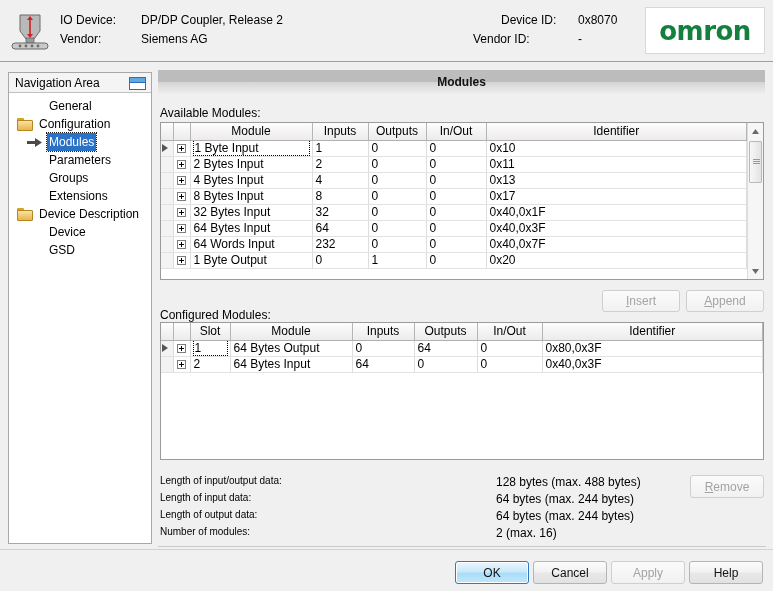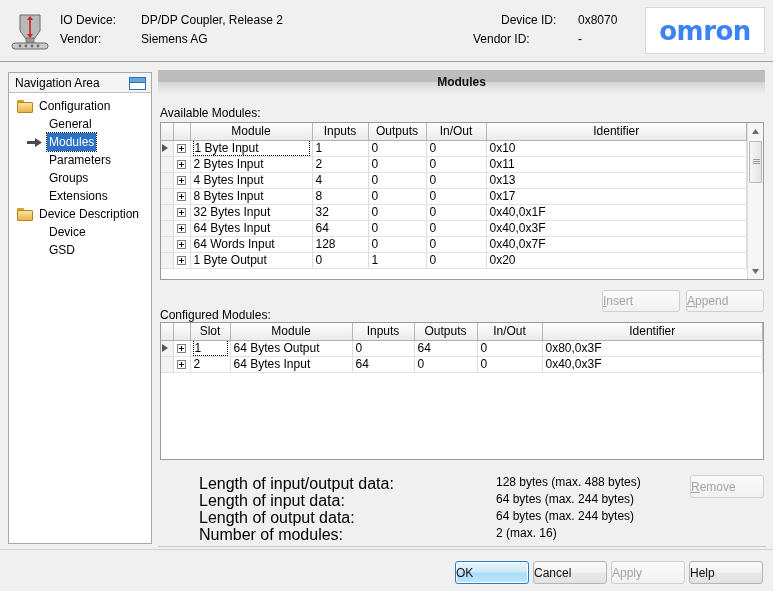--- a/index.html
+++ b/index.html
@@ -32,21 +32,21 @@
     position: absolute; left: 645px; top: 7px; width: 120px; height: 47px;
     background: #ffffff;
     border: 1px solid #d8d8d8;
     display: flex; align-items: center; justify-content: center;
   }
   #omron-logo-text {
     font-family: "DejaVu Sans", sans-serif;
     font-weight: bold;
     font-size: 26px;
     letter-spacing: -0.5px;
-    color: #3b82f6;
+    color: #15803d;
     line-height: 1;
   }
 
   
   #nav-panel {
     position: absolute; left: 8px; top: 72px; width: 144px; height: 472px;
     background: #ffffff;
     border: 1px solid #a8a8a8;
   }
   #nav-header {
@@ -205,35 +205,35 @@
   }
 
   
   .btn {
     position: absolute;
     background: linear-gradient(to bottom, #fbfbfb 0%, #f2f2f2 48%, #e8e8e8 52%, #e2e2e2 100%);
     border: 1px solid #b4b4b4;
     border-radius: 3px;
     font-size: 12px;
     color: #111;
-    display: flex; align-items: center; justify-content: flex-start;
+    display: flex; align-items: center; justify-content: center;
     font-family: "Liberation Sans", sans-serif;
     cursor: default;
   }
   .btn.disabled { color: #a3a3a3; border-color: #cfcfcf;
     background: linear-gradient(to bottom, #fbfbfb, #f1f1f1); }
   .btn .u { text-decoration: underline; }
   .btn.default {
     border: 1px solid #2d7bc0;
     background: linear-gradient(to bottom, #eaf6fd 0%, #c8e8fa 48%, #a9ddf8 52%, #bfe6fb 100%);
     box-shadow: 0 0 0 1px #ffffff inset;
   }
 
   
-  .sum-label { position: absolute; font-size: 16px; white-space: nowrap; margin-left: 39px; }
+  .sum-label { position: absolute; font-size: 10px; white-space: nowrap; }
   .sum-value { position: absolute; font-size: 12px; white-space: nowrap; left: 338px; }
 
   #bottom-divider {
     position: absolute; left: 158px; top: 546px; width: 608px; height: 1px;
     background: #c9c9c9;
   }
   #footer {
     position: absolute; left: 0; top: 549px; width: 773px; height: 38px;
     background: #f0f0f0;
     border-top: 1px solid #d2d2d2;
@@ -275,30 +275,30 @@
 </div>
 
 <div id="nav-panel">
   <div id="nav-header">
     <span id="nav-header-label">Navigation Area</span>
     <span id="nav-dock-icon"></span>
   </div>
 
   <div id="nav-tree">
 
+    <div class="nav-item nav-leaf">
+      <span class="nav-label">General</span>
+    </div>
+
     <div class="nav-item nav-folder">
       <span class="folder-icon">
           <i class="tab"></i>
           <i class="body"></i>
         </span>
       <span class="nav-label">Configuration</span>
-    </div>
-
-    <div class="nav-item nav-leaf">
-      <span class="nav-label">General</span>
     </div>
 
     <div class="nav-item nav-leaf selected">
       <span id="nav-arrow">
         <svg width="16" height="9" viewBox="0 0 16 9">
           <polygon points="0,3 8,3 8,0 15,4.5 8,9 8,6 0,6" fill="#4a4a4a"></polygon>
         </svg>
       </span>
       <span class="nav-label">Modules</span>
     </div>
@@ -417,21 +417,21 @@
             <td>64 Bytes Input</td>
             <td class="col-num">64</td>
             <td class="col-num">0</td>
             <td class="col-num">0</td>
             <td>0x40,0x3F</td>
           </tr>
           <tr>
             <td class="c-marker"></td>
             <td class="c-plus"><span class="plusbox"></span></td>
             <td>64 Words Input</td>
-            <td class="col-num">128</td>
+            <td class="col-num">232</td>
             <td class="col-num">0</td>
             <td class="col-num">0</td>
             <td>0x40,0x7F</td>
           </tr>
           <tr>
             <td class="c-marker"></td>
             <td class="c-plus"><span class="plusbox"></span></td>
             <td>1 Byte Output</td>
             <td class="col-num">0</td>
             <td class="col-num">1</td>

